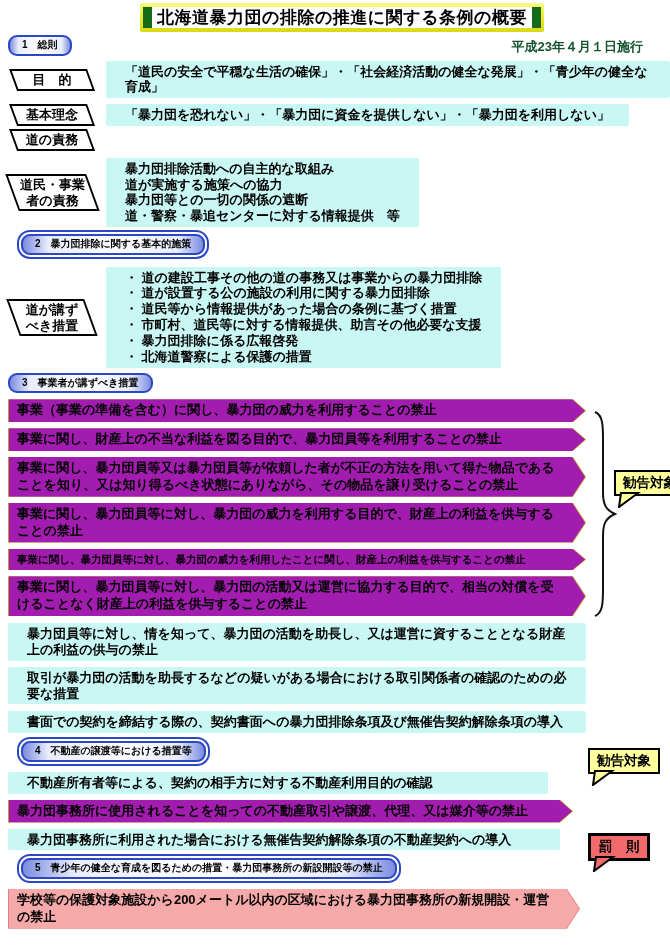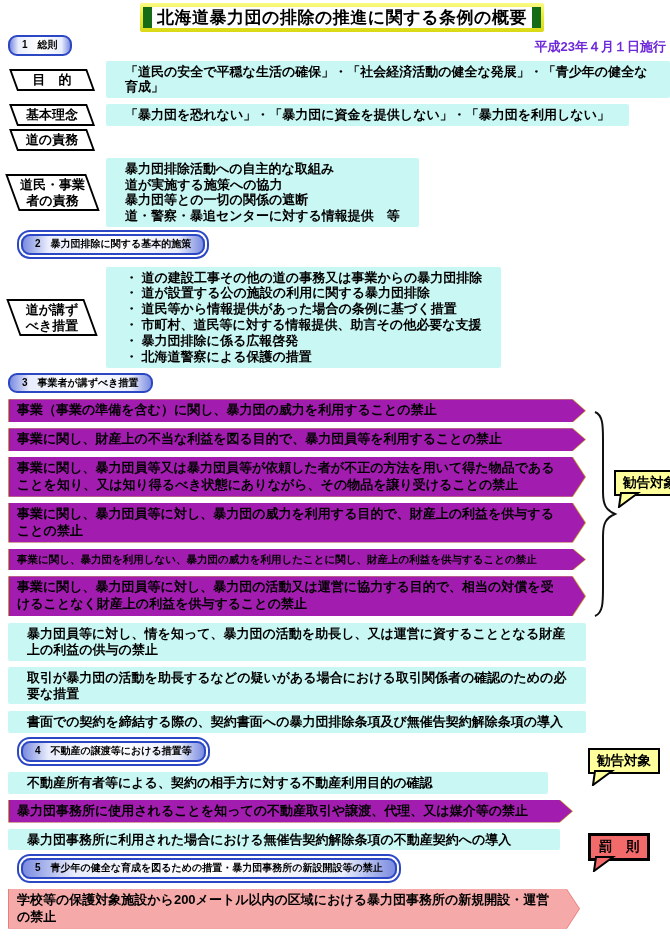--- a/index.html
+++ b/index.html
@@ -44,21 +44,21 @@
   
   .brace { position:absolute; left:588px; top:410px; }
   .brace path { stroke:#111; stroke-width:2; fill:none; }
   .bubble { position:absolute; background:#FFFF9C; border:2px solid #000; padding:2px 7px;
             font-size:13.5px; white-space:nowrap; z-index:2; }
   .bubble .tail { position:absolute; left:1px; bottom:-14px; }
   .bubble .tail polygon { fill:#FFFF9C; stroke:#000; stroke-width:2; }
   .bubble.red { background:#F26A6A; border-width:3px; }
   .bubble.red .tail polygon { fill:#F26A6A; }
 
-  .date { color:#6d28d9; font-size:13px; white-space:nowrap; padding-right:4px; }
+  .date { color:#14532d; font-size:13px; white-space:nowrap; padding-right:27px; }
   .row-top { display:flex; justify-content:space-between; align-items:flex-end; }.mb3{margin-bottom:3px}.mb5{margin-bottom:5px}
   .mb6{margin-bottom:6px}.mb7{margin-bottom:7px}.mb8{margin-bottom:8px}.mb10{margin-bottom:10px}
   .mb12{margin-bottom:12px}
   .w540{width:540px}.w552{width:552px}.w565{width:565px}.w572{width:572px}.w578{width:578px}
 </style>
 </head>
 <body>
 
 <div class="page">
 
@@ -127,21 +127,21 @@
   <div class="yarr mb6">
     <div class="yarr-fill">事業に関し、財産上の不当な利益を図る目的で、暴力団員等を利用することの禁止</div>
   </div>
   <div class="yarr mb6">
     <div class="yarr-fill">事業に関し、暴力団員等又は暴力団員等が依頼した者が不正の方法を用いて得た物品であることを知り、又は知り得るべき状態にありながら、その物品を譲り受けることの禁止</div>
   </div>
   <div class="yarr mb6">
     <div class="yarr-fill">事業に関し、暴力団員等に対し、暴力団の威力を利用する目的で、財産上の利益を供与することの禁止</div>
   </div>
   <div class="yarr small mb6">
-    <div class="yarr-fill">事業に関し、暴力団を利用しない、暴力団の威力を利用したことに関し、財産上の利益を供与することの禁止</div>
+    <div class="yarr-fill">事業に関し、暴力団員等に対し、暴力団の威力を利用したことに関し、財産上の利益を供与することの禁止</div>
   </div>
   <div class="yarr mb7">
     <div class="yarr-fill">事業に関し、暴力団員等に対し、暴力団の活動又は運営に協力する目的で、相当の対償を受けることなく財産上の利益を供与することの禁止</div>
   </div>
 
   <div class="cyan w578 mb6">暴力団員等に対し、情を知って、暴力団の活動を助長し、又は運営に資することとなる財産上の利益の供与の禁止</div>
   <div class="cyan w578 mb7">取引が暴力団の活動を助長するなどの疑いがある場合における取引関係者の確認のための必要な措置</div>
   <div class="cyan w578 mb8">書面での契約を締結する際の、契約書面への暴力団排除条項及び無催告契約解除条項の導入</div>
 
   <div class="hdr dbl mb10">4　不動産の譲渡等における措置等</div>

